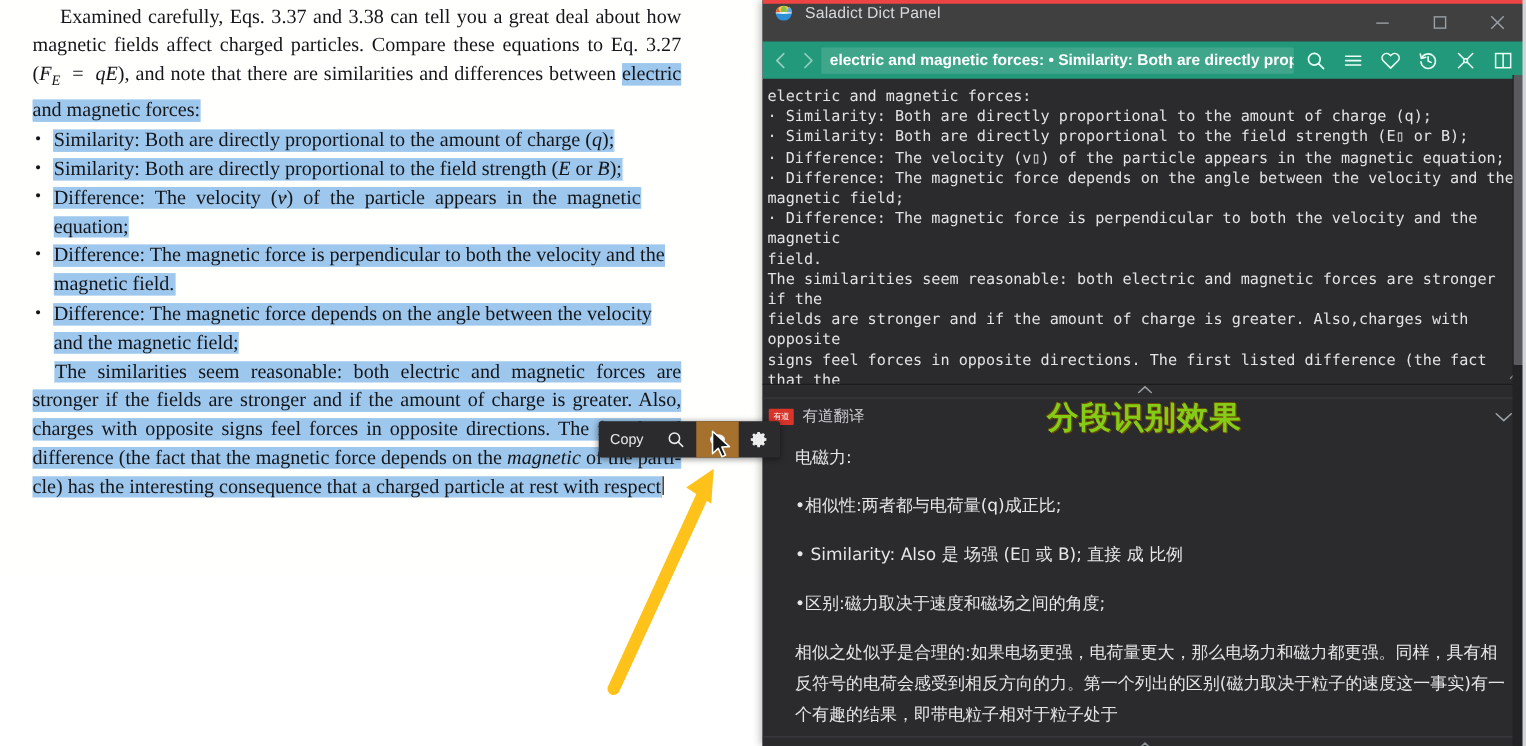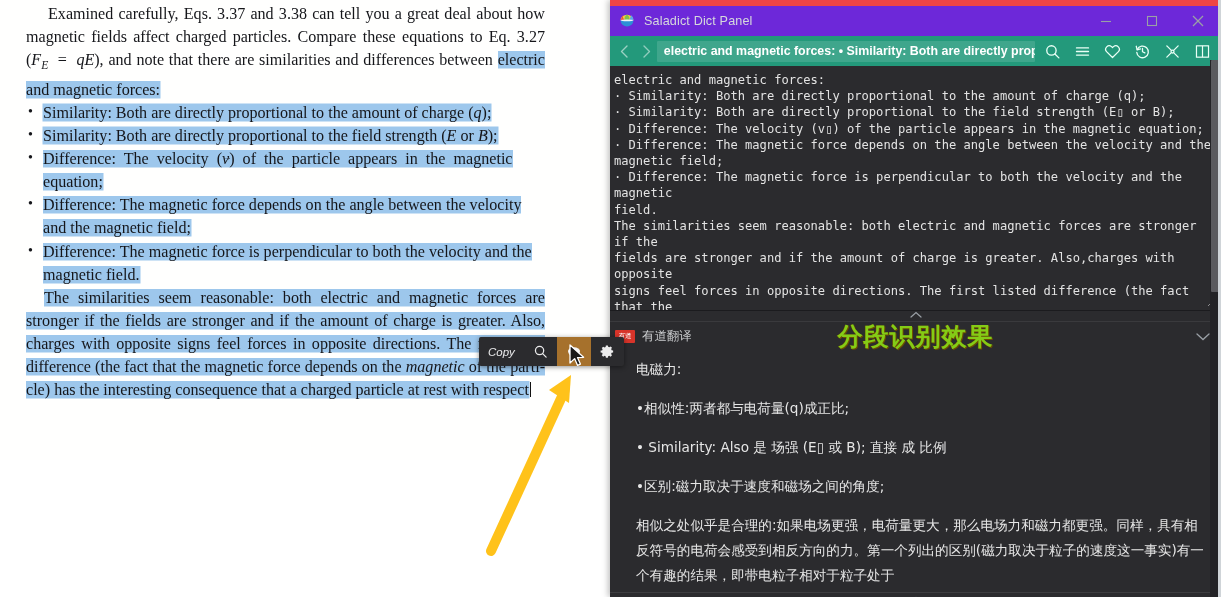--- a/index.html
+++ b/index.html
@@ -108,21 +108,20 @@
     box-shadow: 0 1px 5px rgba(0,0,0,.45);
     z-index: 30;
   }
   #sel-toolbar .tb-btn {
     display: flex; align-items: center; justify-content: center;
     padding: 0 9px;
     color: #e9e9ea;
     font-size: 11.5px;
     font-family: "Liberation Sans", sans-serif;
     cursor: default;
-    font-style: italic;
   }
   #sel-toolbar .tb-btn.active {
     background: #a6712c;
   }
   #sel-toolbar svg { display: block; }
 
   
   #cursor {
     position: absolute;
     left: 569px; top: 344px;
@@ -144,24 +143,24 @@
     position: absolute;
     left: 610px; top: 0;
     width: 611px; height: 597px;
     background: #2b2b2e;
     box-shadow: -2px 0 6px rgba(0,0,0,.25);
     overflow: hidden;
   }
   #titlebar {
     position: relative;
     height: 30px;
-    background: #6d28d9;
+    background: #404040;
     display: flex;
-    align-items: center;
-    border-top: 6px solid #ef4444;
+    align-items: flex-start;
+    border-top: 3px solid #ef4444;
   }
   #titlebar .app-icon {
     margin-left: 9px; margin-right: 9px;
     width: 16px; height: 16px;
     flex: 0 0 auto;
   }
   #titlebar .title-text {
     color: #d6d9dc;
     font-size: 12.6px;
     letter-spacing: .15px;
@@ -351,22 +350,22 @@
         magnetic fields affect charged particles. Compare these equations to Eq. 3.27
         (<span class="ital" style="position:relative;">F<span style="position:absolute;left:0;top:-0.62em;font-size:.6em;">→</span></span><sub style="font-style:italic;font-size:.72em;">E</sub>
         &nbsp;=&nbsp; <span class="ital">q</span><span class="ital" style="position:relative;">E<span style="position:absolute;left:0;top:-0.62em;font-size:.6em;">→</span></span>), and note that there are similarities and differences between
         <span class="hl">electric and magnetic forces:</span>
       </div>
 
       <ul class="bullets doc-text">
         <li><span class="hl">Similarity: Both are directly proportional to the amount of charge (<span class="ital">q</span>);</span></li>
         <li><span class="hl">Similarity: Both are directly proportional to the field strength (<span class="ital" style="position:relative;">E<span style="position:absolute;left:0;top:-0.6em;font-size:.6em;">→</span></span> or <span class="ital" style="position:relative;">B<span style="position:absolute;left:0;top:-0.6em;font-size:.6em;">→</span></span>);</span></li>
         <li><span class="hl">Difference:&nbsp; The&nbsp; velocity&nbsp; (<span class="ital" style="position:relative;">v<span style="position:absolute;left:0;top:-0.55em;font-size:.6em;">→</span></span>)&nbsp; of&nbsp; the&nbsp; particle&nbsp; appears&nbsp; in&nbsp; the&nbsp; magnetic<br>equation;</span></li>
+        <li><span class="hl">Difference: The magnetic force is perpendicular to both the velocity and the<br>magnetic field.</span></li>
         <li><span class="hl">Difference: The magnetic force depends on the angle between the velocity<br>and the magnetic field;</span></li>
-        <li><span class="hl">Difference: The magnetic force is perpendicular to both the velocity and the<br>magnetic field.</span></li>
       </ul>
 
       <div id="para2" class="doc-text">
         <span class="ind"></span><span class="hl">The&nbsp; similarities&nbsp; seem&nbsp; reasonable:&nbsp; both&nbsp; electric&nbsp; and&nbsp; magnetic&nbsp; forces&nbsp; are
         stronger if the fields are stronger and if the amount of charge is greater. Also,
         charges with opposite signs feel forces in opposite directions. The first listed
         difference (the fact that the magnetic force depends on the <span class="ital">magnetic</span> of the parti-
         cle) has the interesting consequence that a charged particle at rest with respect</span><span class="caret"></span>
       </div>
 

